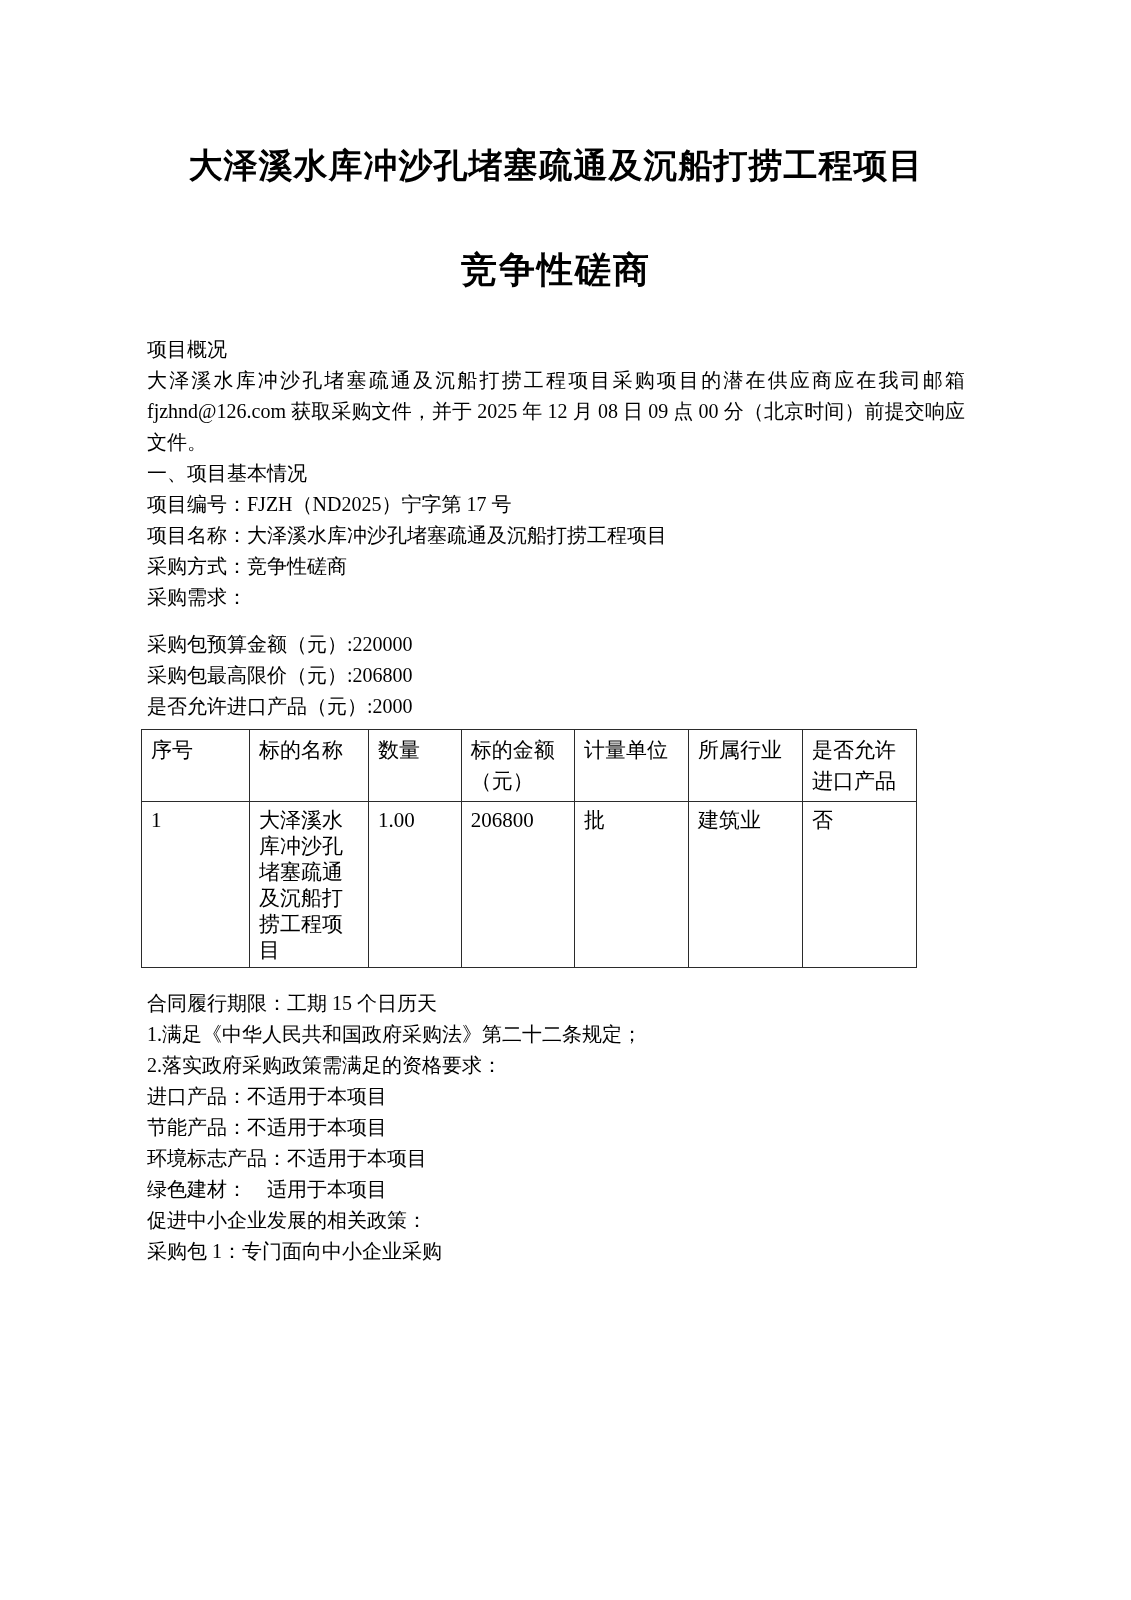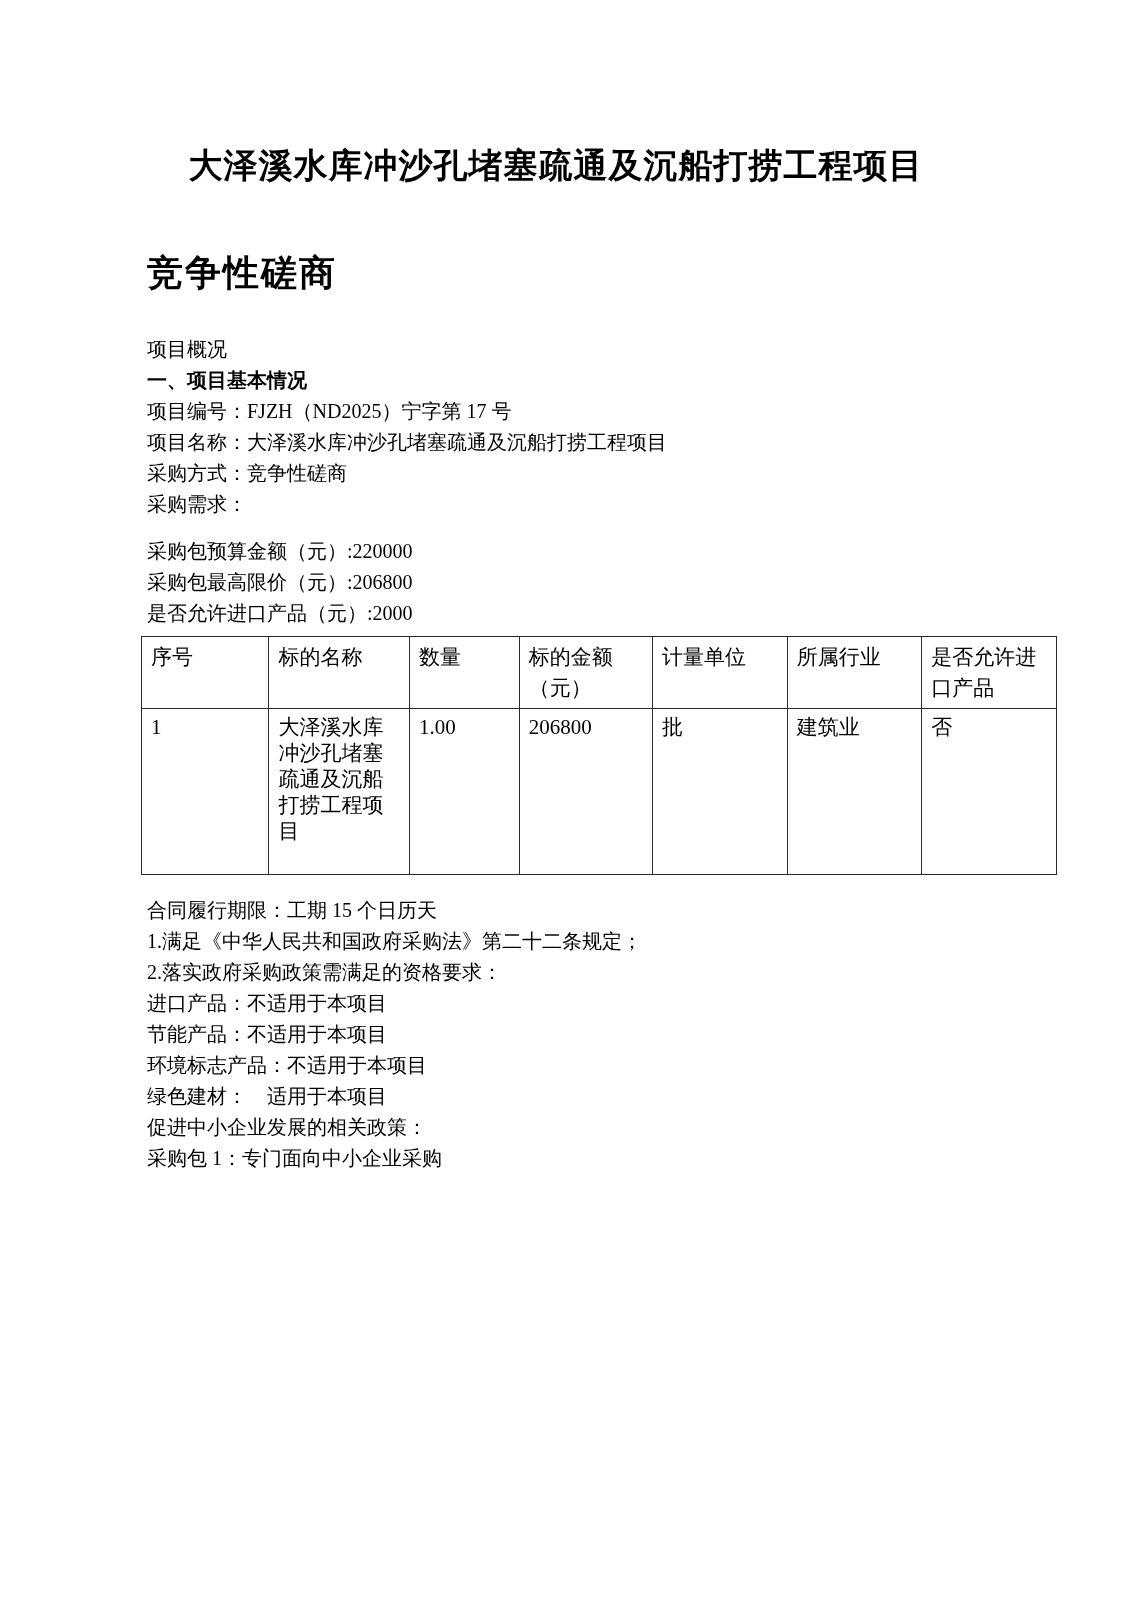--- a/index.html
+++ b/index.html
@@ -24,46 +24,48 @@
     font-size: 34px;
     font-weight: bold;
     text-align: center;
     letter-spacing: 1px;
     line-height: 48px;
     margin: 0;
   }
   .doc-subtitle {
     font-size: 36px;
     font-weight: bold;
+    text-align: center;
     letter-spacing: 2px;
     line-height: 46px;
     margin: 60px 0 0 0;
+    font-family: Liberation Mono, monospace;
   }
   .doc-body {
     margin-top: 38px;
     font-size: 20px;
     line-height: 31px;
   }
   .line {
     margin: 0;
   }
   .para-justify {
     text-align: justify;
     text-justify: inter-ideograph;
   }
   .bold-heading {
-    font-weight: bold;
+    font-weight: normal;
   }
   .blank-spacer {
     height: 16px;
   }
   table.doc-table {
     border-collapse: collapse;
     table-layout: fixed;
-    width: 916px;
+    width: 776px;
     margin: 7px 0 13px -6px;
     border-radius: 14px;
   }
   table.doc-table th,
   table.doc-table td {
     border: 1.5px solid #2b2b2b;
     font-weight: normal;
     text-align: left;
     vertical-align: top;
     font-size: 21px;
@@ -87,20 +89,21 @@
 
 <div class="page">
 
   <h1 class="doc-title">大泽溪水库冲沙孔堵塞疏通及沉船打捞工程项目</h1>
 
   <h2 class="doc-subtitle">竞争性磋商</h2>
 
   <div class="doc-body">
 
     <div class="line">项目概况</div>
+    <div class="line para-justify">大泽溪水库冲沙孔堵塞疏通及沉船打捞工程项目采购项目的潜在供应商应在我司邮箱 fjzhnd@126.com 获取采购文件，并于 2025 年 12 月 08 日 09 点 00 分（北京时间）前提交响应文件。</div>
 
     <div class="line bold-heading">一、项目基本情况</div>
     <div class="line">项目编号：FJZH（ND2025）宁字第 17 号</div>
     <div class="line">项目名称：大泽溪水库冲沙孔堵塞疏通及沉船打捞工程项目</div>
     <div class="line">采购方式：竞争性磋商</div>
     <div class="line">采购需求：</div>
 
     <div class="blank-spacer"></div>
 
     <div class="line">采购包预算金额（元）:220000</div>

